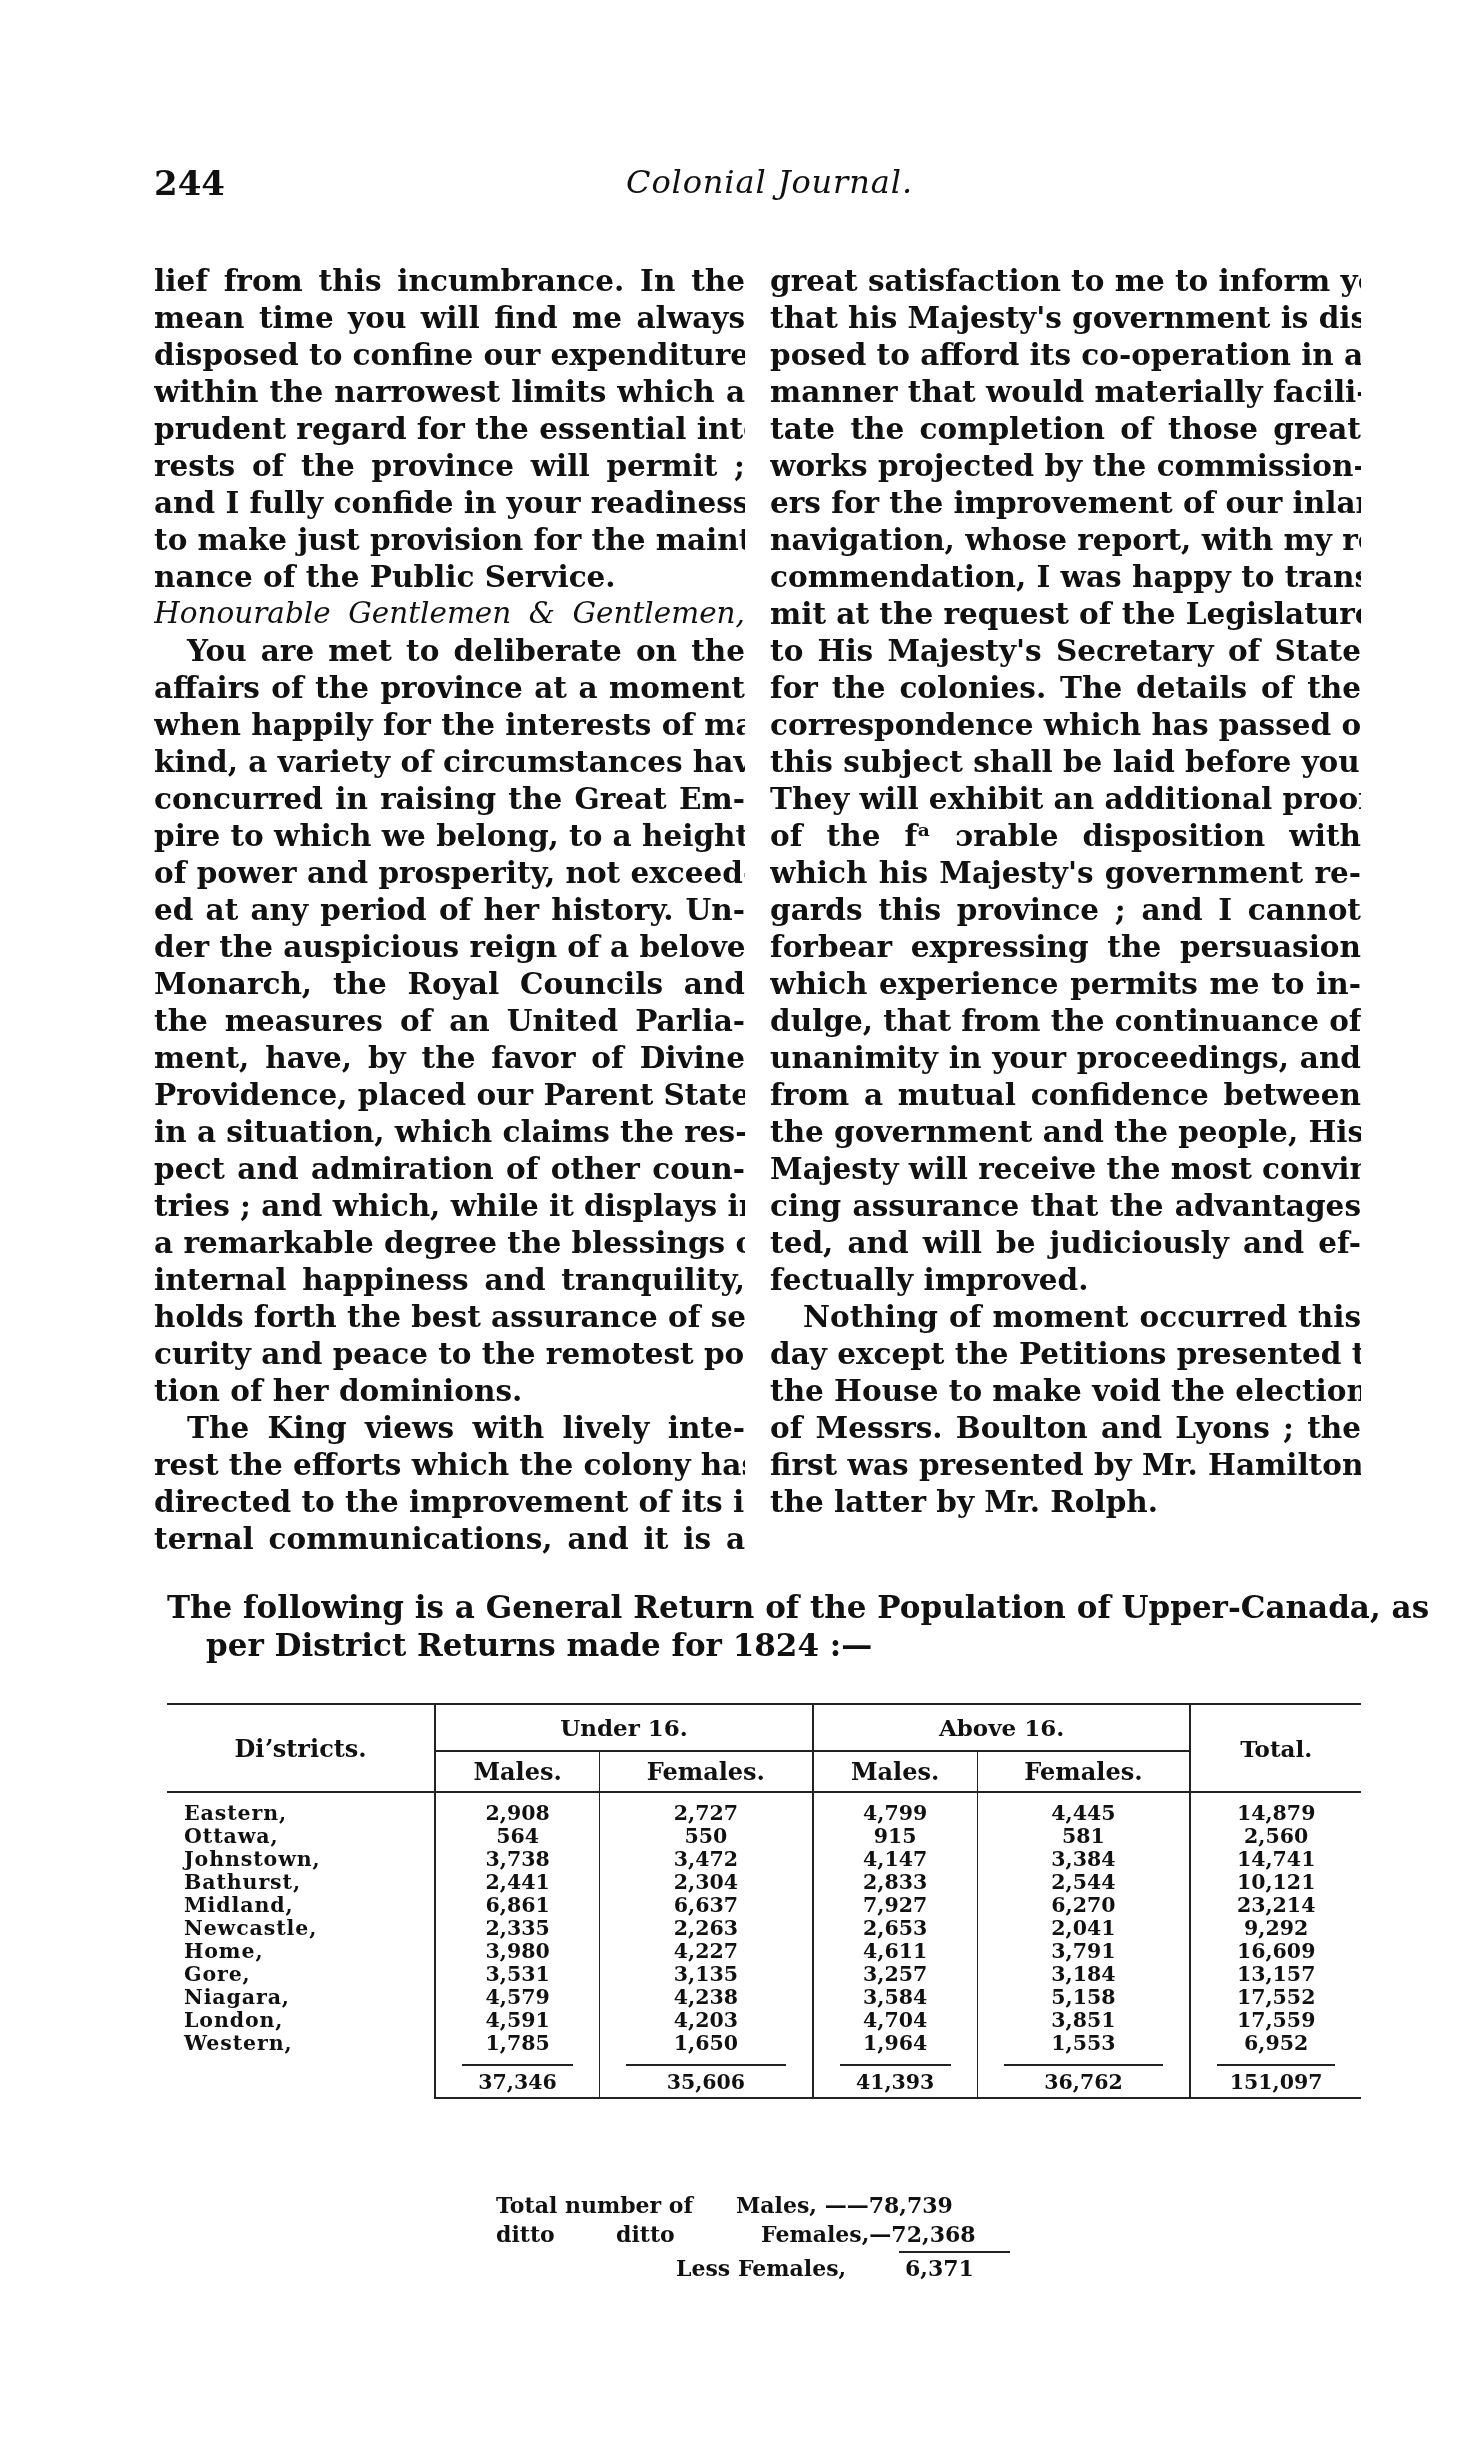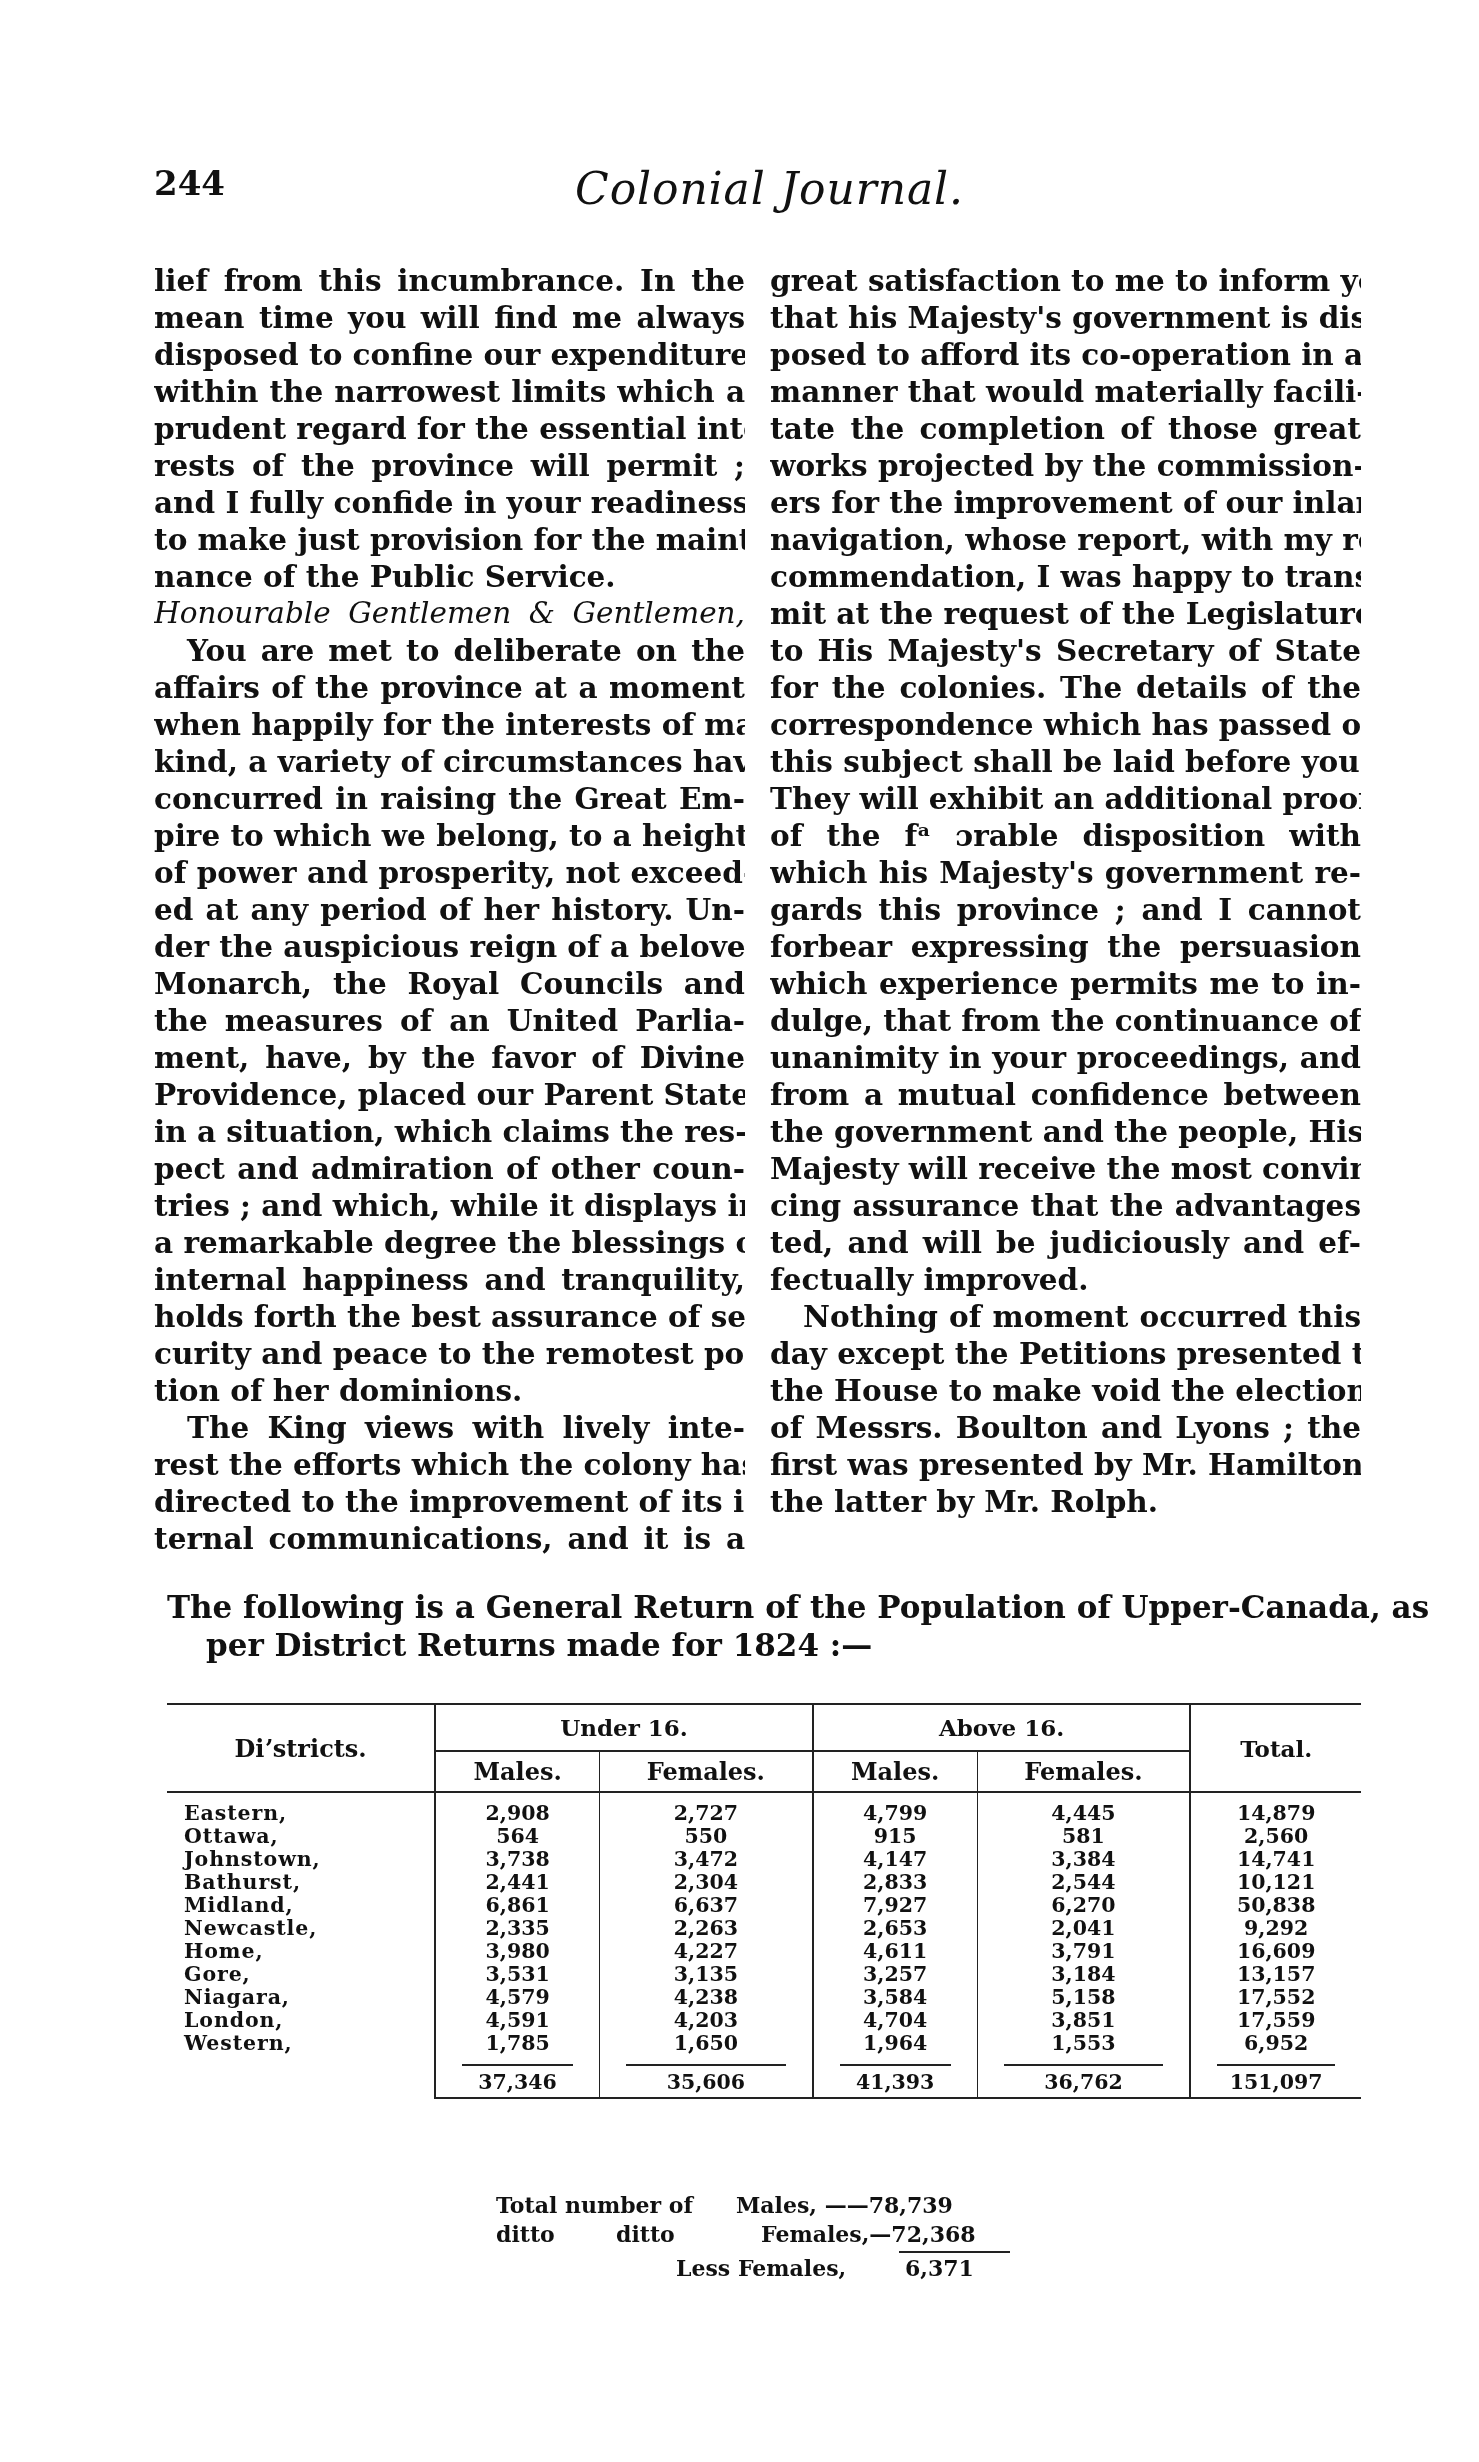--- a/index.html
+++ b/index.html
@@ -2,21 +2,21 @@
 <html style="font-size:13.7px"><head>
 <meta charset="utf-8">
 <style>
   html, body { margin: 0; padding: 0; background: #ffffff; }
   body {
     width: 1480px; height: 2462px; position: relative; overflow: hidden;
     color: #111; font-family: "DejaVu Serif", "Liberation Serif", serif;
   }
   .running-head { position: absolute; top: 163px; left: 154px; width: 1215px; height: 51px; }
   .page-num { position: absolute; left: 0; top: 0; font-size: 34px; font-weight: bold; }
-  .journal-title { position: absolute; left: 16px; right: 0; top: 0; text-align: center; font-size: 44px; font-style: italic; letter-spacing: 0.9px; }
+  .journal-title { position: absolute; left: 16px; right: 0; top: 0; text-align: center; font-size: 32px; font-style: italic; letter-spacing: 0.9px; }
 
   .col { position: absolute; top: 262px; font-size: 29.5px; line-height: 37px; font-weight: bold; }
   .col-left { left: 154px; width: 591px; }
   .col-right { left: 770px; width: 591px; }
   .col .line { display: block; white-space: nowrap; text-align: justify; text-align-last: justify; height: 37px; overflow: hidden; }
   .col .line.last { text-align-last: left; }
   .col .line.indent { padding-left: 33px; }
   .col .line.italic { font-style: italic; font-weight: normal; }
 
   .intro { position: absolute; top: 1588px; left: 167px; width: 1194px; font-size: 31px; line-height: 38px; font-weight: bold; }
@@ -185,21 +185,21 @@
           <td class="num vl">2,833</td>
           <td class="num vl-thin">2,544</td>
           <td class="num vl">10,121</td>
         </tr>
         <tr>
           <td class="name">Midland,</td>
           <td class="num vl">6,861</td>
           <td class="num vl-thin">6,637</td>
           <td class="num vl">7,927</td>
           <td class="num vl-thin">6,270</td>
-          <td class="num vl">50,838</td>
+          <td class="num vl">23,214</td>
         </tr>
         <tr>
           <td class="name">Newcastle,</td>
           <td class="num vl">2,335</td>
           <td class="num vl-thin">2,263</td>
           <td class="num vl">2,653</td>
           <td class="num vl-thin">2,041</td>
           <td class="num vl">9,292</td>
         </tr>
         <tr>

